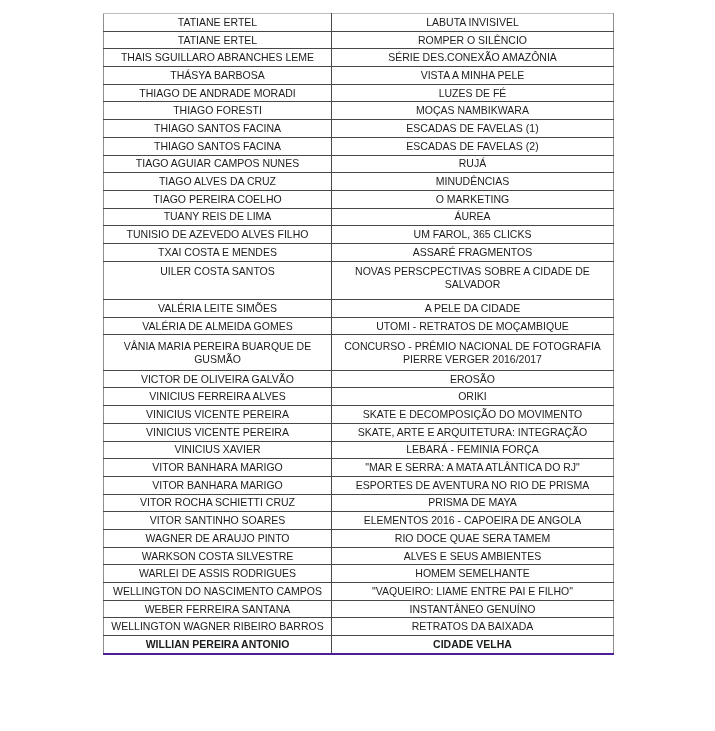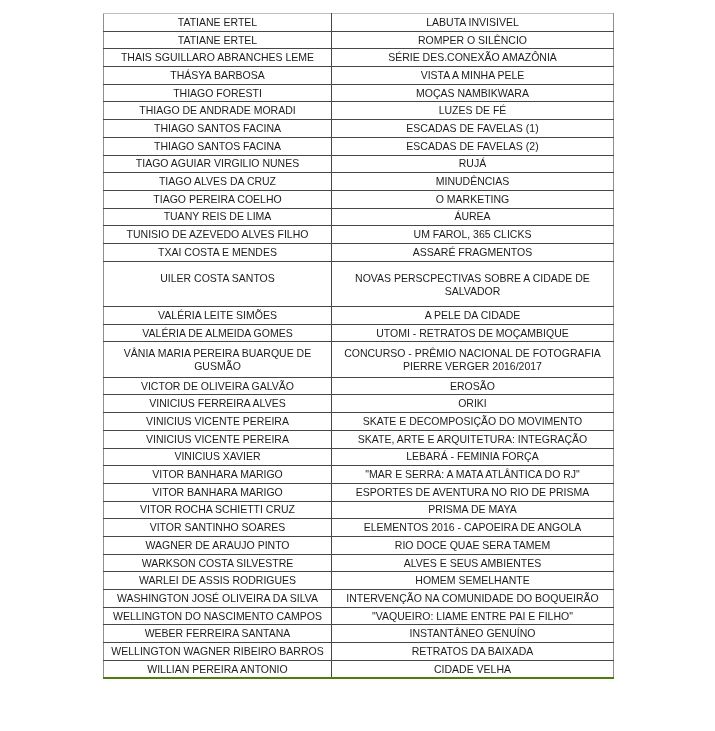--- a/index.html
+++ b/index.html
@@ -35,28 +35,28 @@
     vertical-align: middle;
     padding: 0 2px;
     height: 16.7px;
     overflow: hidden;
     word-wrap: break-word;
   }
   
   table.listing td:first-child { border-left-color: #8f8f8f; }
   table.listing td:last-child  { border-right-color: #8f8f8f; }
   table.listing tr:first-child td { border-top: 1px solid #bdbdbd; }
-  table.listing tr:last-child td  { border-bottom: 2px solid #4d7c0f; }
+  table.listing tr:last-child td  { border-bottom: 2px solid #4c1d95; font-weight: bold; }
   
   table.listing tr.double td { height: 34.4px; }
   
   table.listing tr.double-top td {
     height: 34.4px;
     vertical-align: top;
-    padding-top: 10px;
+    padding-top: 3px;
   }
 </style>
 </head>
 <body>
 
 <div class="page">
   <div class="tbl-wrap">
     <table class="listing">
       <colgroup>
         <col style="width:228px">
@@ -73,37 +73,37 @@
           </tr>
           <tr>
             <td>THAIS SGUILLARO ABRANCHES LEME</td>
             <td>SÉRIE DES.CONEXÃO AMAZÔNIA</td>
           </tr>
           <tr>
             <td>THÁSYA BARBOSA</td>
             <td>VISTA A MINHA PELE</td>
           </tr>
           <tr>
+            <td>THIAGO DE ANDRADE MORADI</td>
+            <td>LUZES DE FÉ</td>
+          </tr>
+          <tr>
             <td>THIAGO FORESTI</td>
             <td>MOÇAS NAMBIKWARA</td>
           </tr>
           <tr>
-            <td>THIAGO DE ANDRADE MORADI</td>
-            <td>LUZES DE FÉ</td>
-          </tr>
-          <tr>
             <td>THIAGO SANTOS FACINA</td>
             <td>ESCADAS DE FAVELAS (1)</td>
           </tr>
           <tr>
             <td>THIAGO SANTOS FACINA</td>
             <td>ESCADAS DE FAVELAS  (2)</td>
           </tr>
           <tr>
-            <td>TIAGO AGUIAR VIRGILIO NUNES</td>
+            <td>TIAGO AGUIAR CAMPOS NUNES</td>
             <td>RUJÁ</td>
           </tr>
           <tr>
             <td>TIAGO ALVES DA CRUZ</td>
             <td>MINUDÊNCIAS</td>
           </tr>
           <tr>
             <td>TIAGO PEREIRA COELHO</td>
             <td>O MARKETING</td>
           </tr>
@@ -175,24 +175,20 @@
             <td>WAGNER DE ARAUJO PINTO</td>
             <td>RIO DOCE QUAE SERA TAMEM</td>
           </tr>
           <tr>
             <td>WARKSON COSTA SILVESTRE</td>
             <td>ALVES E SEUS AMBIENTES</td>
           </tr>
           <tr>
             <td>WARLEI DE ASSIS RODRIGUES</td>
             <td>HOMEM SEMELHANTE</td>
-          </tr>
-          <tr>
-            <td>WASHINGTON JOSÉ OLIVEIRA DA SILVA</td>
-            <td>INTERVENÇÃO NA COMUNIDADE DO BOQUEIRÃO</td>
           </tr>
           <tr>
             <td>WELLINGTON DO NASCIMENTO CAMPOS</td>
             <td>"VAQUEIRO: LIAME ENTRE PAI E FILHO"</td>
           </tr>
           <tr>
             <td>WEBER FERREIRA SANTANA</td>
             <td>INSTANTÂNEO GENUÍNO</td>
           </tr>
           <tr>

